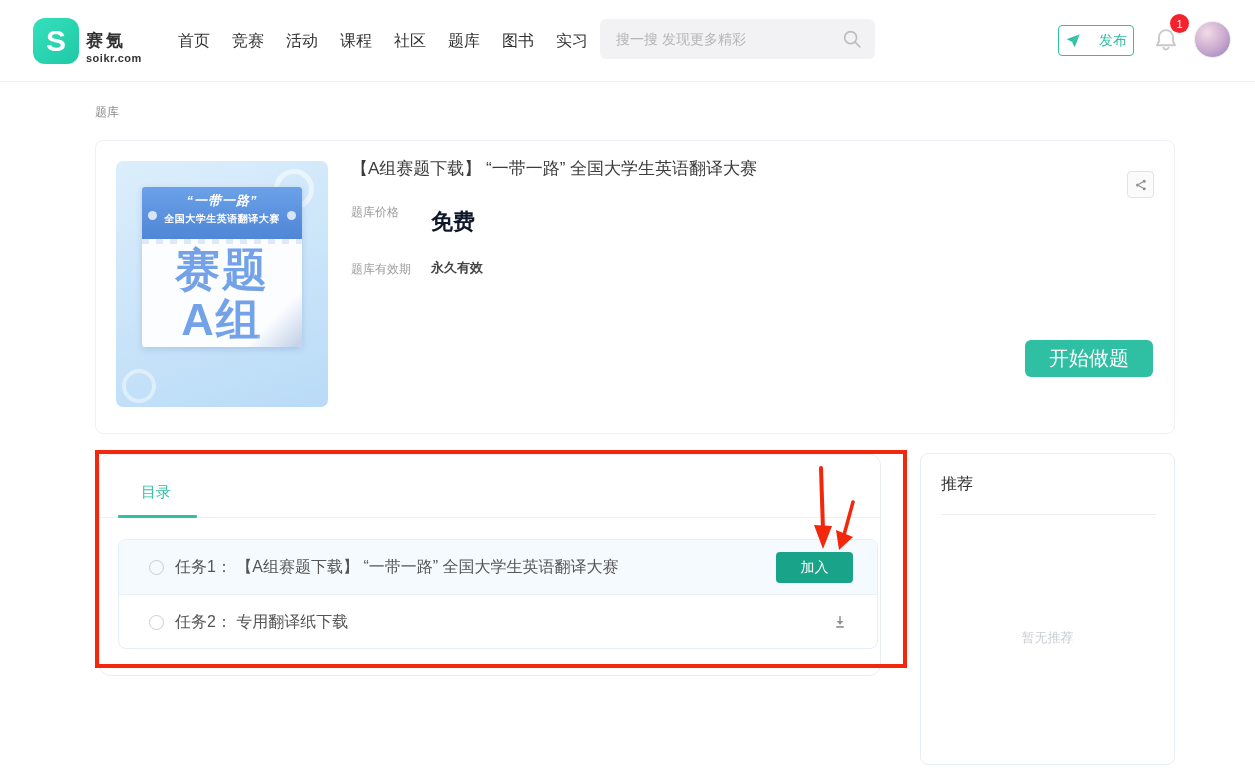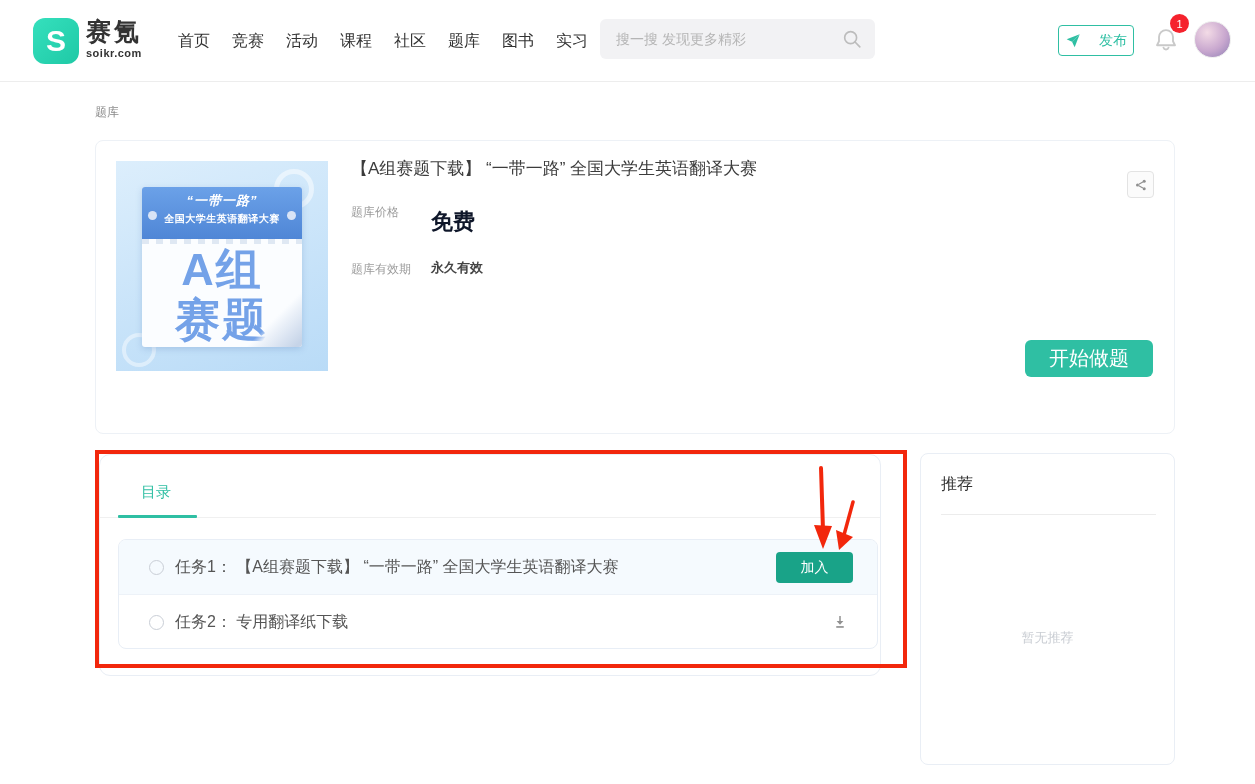--- a/index.html
+++ b/index.html
@@ -9,21 +9,21 @@
 
   
   .header { position:absolute; left:0; top:0; width:1255px; height:82px; background:#fff;
     border-bottom:1px solid #ededed; }
   .logo { position:absolute; left:33px; top:18px; display:flex; align-items:flex-start; cursor:pointer; }
   .logo-box { width:46px; height:46px; border-radius:12px;
     background:linear-gradient(135deg,#35e0bd,#1fc9a6); color:#fff; font-weight:800;
     font-size:30px; display:flex; align-items:center; justify-content:center;
     transform:translateZ(0); }
   .logo-text { margin-left:7px; }
-  .logo-brand { font-size:25px; font-weight:800; color:#333; letter-spacing:3px; line-height:1.1; }
+  .logo-brand { font-size:17px; font-weight:800; color:#333; letter-spacing:3px; line-height:1.1;margin-top:14px; }
   .logo-domain { font-size:11px; font-weight:700; color:#333; letter-spacing:.5px; margin-top:1px; }
   .nav { position:absolute; left:176px; top:0; height:82px; display:flex; align-items:center; gap:18px; }
   .nav-item { font-size:16px; color:#333; padding:4px 2px; cursor:pointer; white-space:nowrap; }
   .search { position:absolute; left:600px; top:19px; width:275px; height:40px; background:#f2f2f4;
     border-radius:6px; display:flex; align-items:center; }
   .search input { flex:1; border:none; outline:none; background:transparent; padding:0 10px 0 16px;
     font-size:14px; color:#666; font-family:inherit; }
   .search input::placeholder { color:#b5b5b5; }
   .search .mag { width:22px; height:22px; margin-right:12px; flex:none; cursor:pointer; }
   .publish-btn { position:absolute; left:1058px; top:25px; width:76px; height:31px; background:#fff;
@@ -37,21 +37,21 @@
   .avatar { position:absolute; left:1194px; top:21px; width:37px; height:37px; border-radius:50%;
     background:radial-gradient(circle at 35% 30%,#f3dbe6,#c9a8cf 55%,#8f7fb5); cursor:pointer;
     border:1px solid #eee; }
 
   
   .breadcrumb { position:absolute; left:95px; top:104px; font-size:12px; color:#8a8a8a; cursor:pointer; }
 
   
   .main-card { position:absolute; left:95px; top:140px; width:1080px; height:294px;
     border:1px solid #edf1f6; border-radius:8px; background:#fff; }
-  .poster { position:absolute; left:20px; top:20px; width:212px; height:210px; border-radius:0;
+  .poster { position:absolute; left:20px; top:20px; width:212px; height:246px; border-radius:7px;
     background:linear-gradient(160deg,#dceefc,#b9dbf7); overflow:hidden; }
   .poster .ring1 { position:absolute; right:14px; top:8px; width:40px; height:40px; border-radius:50%;
     border:5px solid rgba(255,255,255,.5); }
   .poster .ring2 { position:absolute; left:6px; bottom:4px; width:34px; height:34px; border-radius:50%;
     border:4px solid rgba(255,255,255,.45); }
   .poster-card { position:absolute; left:26px; top:26px; width:160px; height:160px; background:#fbfdff;
     border-radius:3px; overflow:hidden; box-shadow:0 2px 6px rgba(80,120,180,.25); }
   .poster-head { height:52px; background:linear-gradient(180deg,#6ba1e8,#4f86d6); position:relative;
     color:#fff; text-align:center; padding-top:5px; }
   .poster-quote { font-size:13px; font-weight:700; font-style:italic; letter-spacing:1px; }
@@ -164,22 +164,22 @@
       <div class="ring1"></div>
       <div class="ring2"></div>
       <div class="poster-card">
         <div class="poster-head">
           <div class="poster-dot" style="left:6px;"></div>
           <div class="poster-dot" style="right:6px;"></div>
           <div class="poster-quote">“一带一路”</div>
           <div class="poster-sub">全国大学生英语翻译大赛</div>
         </div>
         <div class="poster-tear"></div>
+        <div class="poster-bigtext">赛题</div>
         <div class="poster-bigtext">A组</div>
-        <div class="poster-bigtext">赛题</div>
         <div class="poster-curl"></div>
       </div>
     </div>
     <div class="bank-title">【A组赛题下载】 “一带一路” 全国大学生英语翻译大赛</div>
     <div class="bank-label" style="left:255px; top:63px;">题库价格</div>
     <div class="price-value">免费</div>
     <div class="bank-label" style="left:255px; top:120px;">题库有效期</div>
     <div class="validity-value">永久有效</div>
     <div class="share-btn">
       <svg width="14" height="14" viewBox="0 0 24 24">

